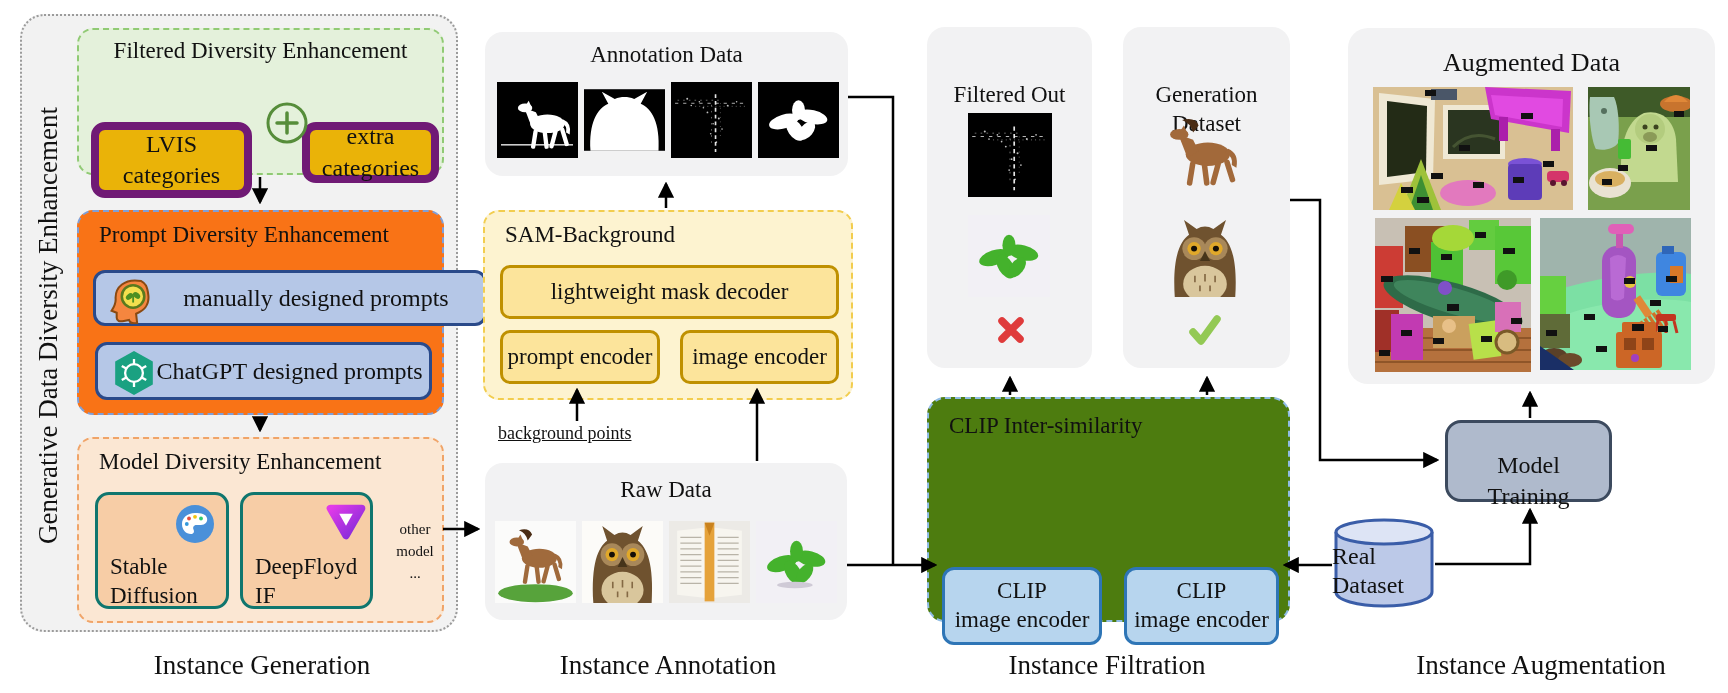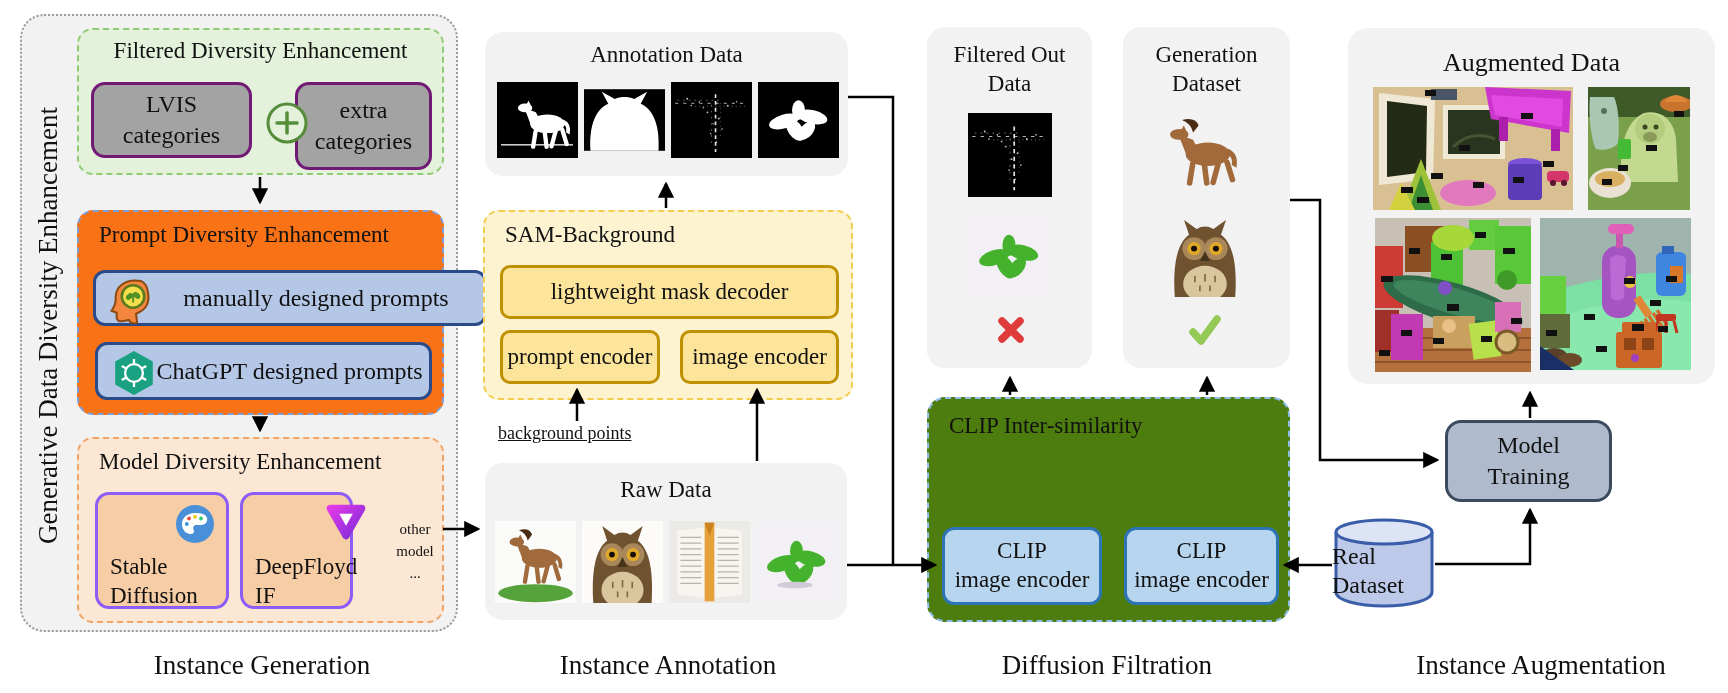--- a/index.html
+++ b/index.html
@@ -4,39 +4,39 @@
 <style>
   html,body{margin:0;padding:0;background:#ffffff;}
   .canvas{position:relative;width:1728px;height:693px;background:#ffffff;overflow:hidden;
           font-family:"Liberation Serif","DejaVu Serif",serif;color:#111;}
   .abs{position:absolute;}
   .panel{position:absolute;background:#f2f2f3;border-radius:18px;}
   .dash{position:absolute;border-radius:16px;}
   .inner{position:absolute;border-radius:12px;display:flex;align-items:center;justify-content:center;text-align:center;}
   .btitle{position:absolute;font-size:23px;white-space:nowrap;}
   .ctitle{position:absolute;left:0;right:0;text-align:center;font-size:23px;}
-  .two{line-height:1.3;font-size:24px;text-align:center;}
+  .two{line-height:1.3;font-size:24px;text-align:center;margin-top:40px;}
   .stage{position:absolute;width:300px;text-align:center;font-size:27px;}
   .imgrow{position:absolute;display:flex;gap:6px;}
   .imgbox{display:block;}
   svg{display:block;}
   
   .gdde{position:absolute;left:20px;top:14px;width:438px;height:618px;background:#f2f2f2;
         border:2.5px dotted #9b9b9b;border-radius:24px;box-sizing:border-box;}
   .rotwrap{position:absolute;left:22px;top:95px;width:54px;height:460px;display:flex;align-items:center;justify-content:center;}
   .rotwrap span{transform:rotate(-90deg);white-space:nowrap;font-size:27px;}
   
   .g-cat{left:77px;top:28px;width:367px;height:147px;background:#e4f1db;border:2.5px dashed #90ca74;box-sizing:border-box;}
   .g-prompt{left:77px;top:210px;width:367px;height:205px;background:#f97316;border:2.5px dashed #7f9fd8;box-sizing:border-box;}
   .g-model{left:77px;top:437px;width:367px;height:186px;background:#fbe7d3;border:2.5px dashed #f0a468;box-sizing:border-box;}
   .g-sam{left:483px;top:210px;width:370px;height:190px;background:#fdf3d0;border:2.5px dashed #f2cd4e;box-sizing:border-box;}
   .g-clip{left:927px;top:397px;width:363px;height:225px;background:#4d7c0f;border:2.5px dashed #8fbce4;border-radius:18px;box-sizing:border-box;}
-  .b-green{background:#a3a3a3;border:3px solid #701a75;border-radius:14px;text-align:center;}
+  .b-green{background:#eab308;border:8px solid #701a75;border-radius:14px;text-align:center;}
   .b-blue{background:#b5c7e7;border:3px solid #2a4a8a;border-radius:12px;}
-  .b-orange{background:#f7cda6;border:3px solid #8b5cf6;border-radius:14px;}
+  .b-orange{background:#f7cda6;border:3px solid #0f766e;border-radius:14px;}
   .b-yellow{background:#fce49b;border:3px solid #bf9000;border-radius:10px;}
   .b-clip{background:#b7d5ee;border:3px solid #2e75b6;border-radius:12px;}
   .mt{position:absolute;left:1445px;top:420px;width:167px;height:82px;background:#afbacc;border:3px solid #3c4a5e;
       border-radius:16px;box-sizing:border-box;display:flex;align-items:center;justify-content:center;}
   .cyltext{position:absolute;left:1332px;top:542px;width:104px;text-align:left;font-size:24px;line-height:1.2;}
   .arrows{position:absolute;left:0;top:0;width:1728px;height:693px;pointer-events:none;}
 </style>
 </head>
 <body>
 
@@ -107,21 +107,21 @@
   </div>
 
   <div class="dash g-cat">
     <div class="ctitle" style="top:8px;">Filtered Diversity Enhancement</div>
     <div class="inner b-green two" style="left:12px;top:52px;width:161px;height:76px;box-sizing:border-box;">
       <div>
         <div>LVIS</div>
         <div>categories</div>
       </div>
     </div>
-    <div class="inner b-green two" style="left:216px;top:52px;width:137px;height:88px;box-sizing:border-box;">
+    <div class="inner b-green two" style="left:223px;top:52px;width:137px;height:61px;box-sizing:border-box;">
       <div>
         <div>extra</div>
         <div>categories</div>
       </div>
     </div>
     <div class="abs" style="left:186px;top:71px;">
       <svg width="44" height="44" viewBox="0 0 44 44">
         <circle cx="22" cy="22" r="19" fill="#e4f1db" stroke="#568d3a" stroke-width="3"></circle>
         <path d="M22,12 V32 M12,22 H32" stroke="#568d3a" stroke-width="3.5" stroke-linecap="round"></path>
       </svg>
@@ -167,21 +167,21 @@
           <circle cx="19" cy="11.8" r="1.9" fill="#f1c40f"></circle>
           <circle cx="25" cy="13.5" r="1.9" fill="#2ecc71"></circle>
           <circle cx="10.8" cy="19" r="1.9" fill="#3498db"></circle>
         </svg>
       </span>
       <div class="abs" style="left:12px;top:58px;text-align:left;font-size:23px;line-height:1.25;">
         <div>Stable</div>
         <div>Diffusion</div>
       </div>
     </div>
-    <div class="inner b-orange" style="left:161px;top:53px;width:113px;height:117px;box-sizing:border-box;">
+    <div class="inner b-orange" style="left:161px;top:53px;width:133px;height:117px;box-sizing:border-box;">
       <span class="abs" style="left:80px;top:6px;">
         <svg width="46" height="42" viewBox="0 0 44 40">
           <defs>
             <linearGradient id="dfg" x1="0" y1="0" x2="1" y2="1">
               <stop offset="0" stop-color="#e23ae8"></stop>
                 <stop offset="1" stop-color="#7a2bd8"></stop>
             </linearGradient>
           </defs>
           <path d="M7,7 L37,7 L22,33 Z" fill="url(#dfg)" stroke="url(#dfg)" stroke-width="7" stroke-linejoin="round"></path>
           <path d="M15.5,12 L28.5,12 L22,23.5 Z" fill="#ffffff"></path>
@@ -502,21 +502,21 @@
       <ellipse cx="52" cy="16" rx="48" ry="12" fill="#dde4f5" stroke="#3a5da8" stroke-width="3"></ellipse>
     </svg>
   </span>
   <div class="cyltext">
     <div>Real</div>
     <div>Dataset</div>
   </div>
 
   <div class="stage" style="left:112px;top:650px;">Instance Generation</div>
   <div class="stage" style="left:518px;top:650px;">Instance Annotation</div>
-  <div class="stage" style="left:957px;top:650px;">Diffusion Filtration</div>
+  <div class="stage" style="left:957px;top:650px;">Instance Filtration</div>
   <div class="stage" style="left:1391px;top:650px;">Instance Augmentation</div>
 
   <svg class="arrows">
     <defs>
       <marker id="ah" viewBox="0 0 10 10" refX="8.5" refY="5" markerWidth="6.5" markerHeight="6.5" orient="auto-start-reverse">
         <path d="M0,0 L10,5 L0,10 Z" fill="#000"></path>
       </marker>
     </defs>
     <g stroke="#000" stroke-width="2.5" fill="none">
       <path d="M260,177 V202" marker-end="url(#ah)"></path>

